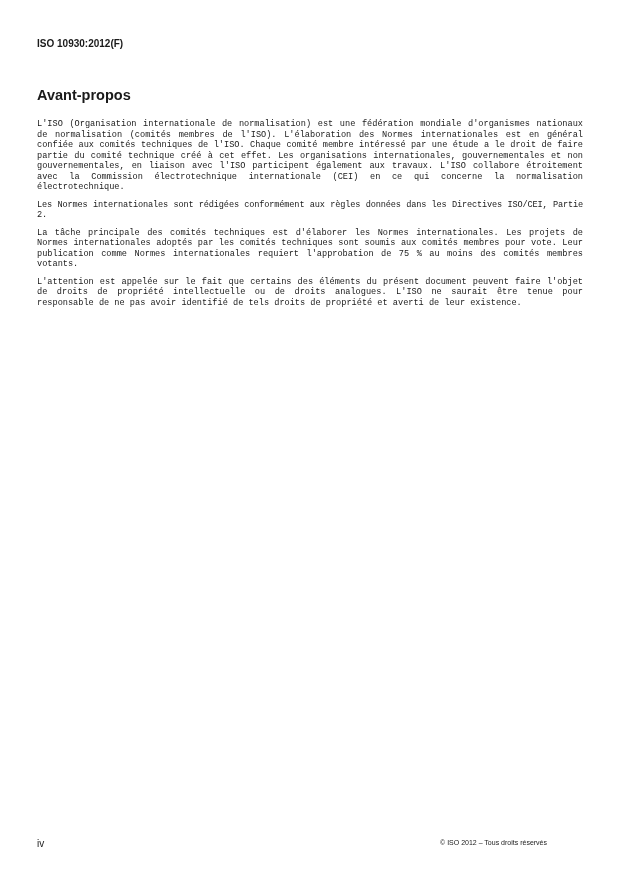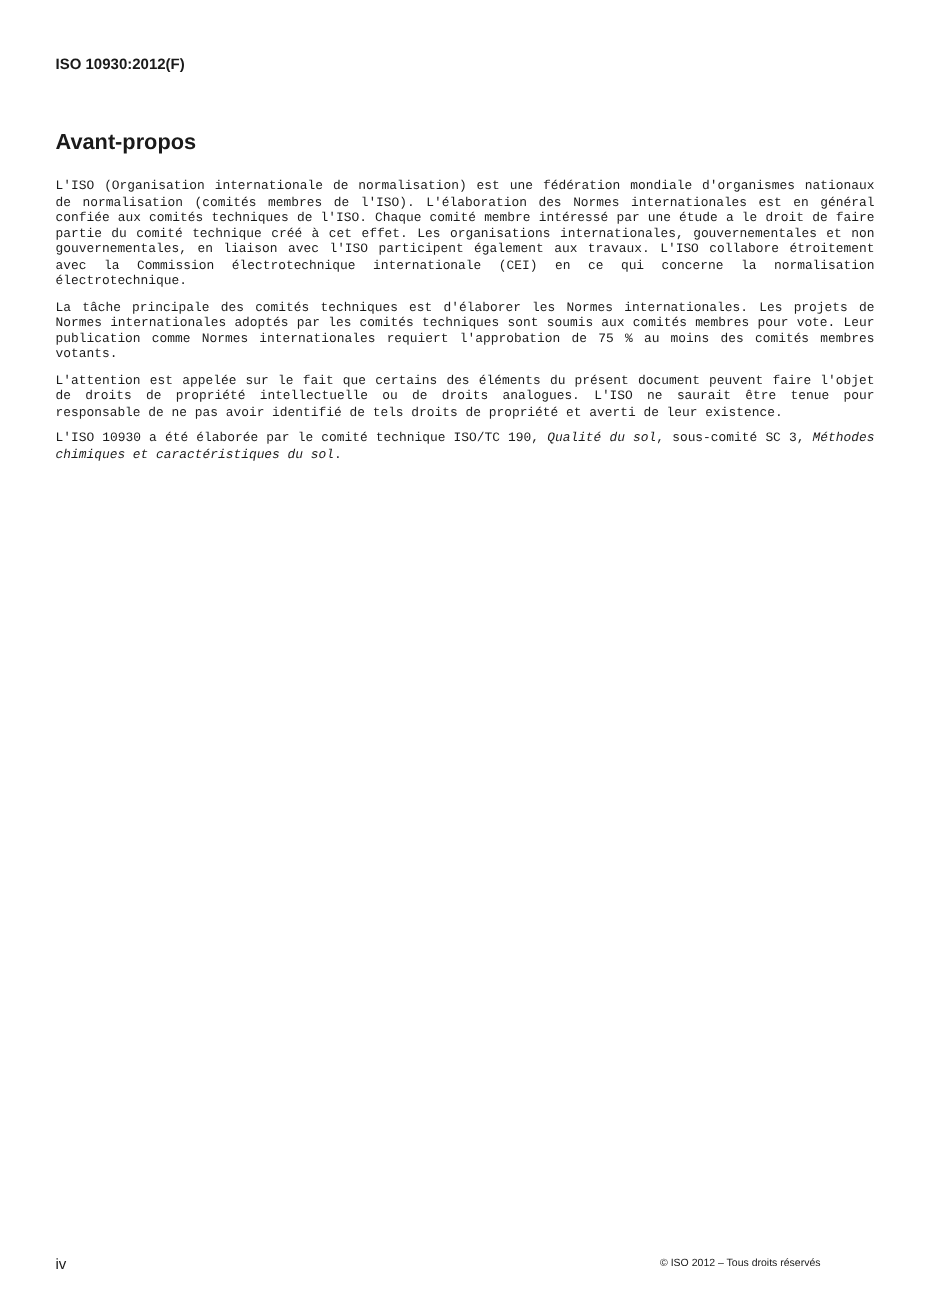--- a/index.html
+++ b/index.html
@@ -16,19 +16,19 @@
 </style>
 </head>
 <body>
 
 <div class="header">ISO 10930:2012(F)</div>
 
 <h1 class="title">Avant-propos</h1>
 
 <div class="body">
   <p>L'ISO (Organisation internationale de normalisation) est une fédération mondiale d'organismes nationaux de normalisation (comités membres de l'ISO). L'élaboration des Normes internationales est en général confiée aux comités techniques de l'ISO. Chaque comité membre intéressé par une étude a le droit de faire partie du comité technique créé à cet effet. Les organisations internationales, gouvernementales et non gouvernementales, en liaison avec l'ISO participent également aux travaux. L'ISO collabore étroitement avec la Commission électrotechnique internationale (CEI) en ce qui concerne la normalisation électrotechnique.</p>
+  <p class="tight">Les Normes internationales sont rédigées conformément aux règles données dans les Directives ISO/CEI, Partie 2.</p>
   <p>La tâche principale des comités techniques est d'élaborer les Normes internationales. Les projets de Normes internationales adoptés par les comités techniques sont soumis aux comités membres pour vote. Leur publication comme Normes internationales requiert l'approbation de 75 % au moins des comités membres votants.</p>
   <p>L'attention est appelée sur le fait que certains des éléments du présent document peuvent faire l'objet de droits de propriété intellectuelle ou de droits analogues. L'ISO ne saurait être tenue pour responsable de ne pas avoir identifié de tels droits de propriété et averti de leur existence.</p>
-  <p><span>L'ISO 10930 a été élaborée par le comité technique ISO/TC 190, </span><i>Qualité du sol</i><span>, sous-comité SC 3, </span><i>Méthodes chimiques et caractéristiques du sol</i><span>.</span></p>
 </div>
 
 <div class="footer-left">iv</div>
 <div class="footer-right">© ISO 2012 – Tous droits réservés</div>
 
 </body></html>

